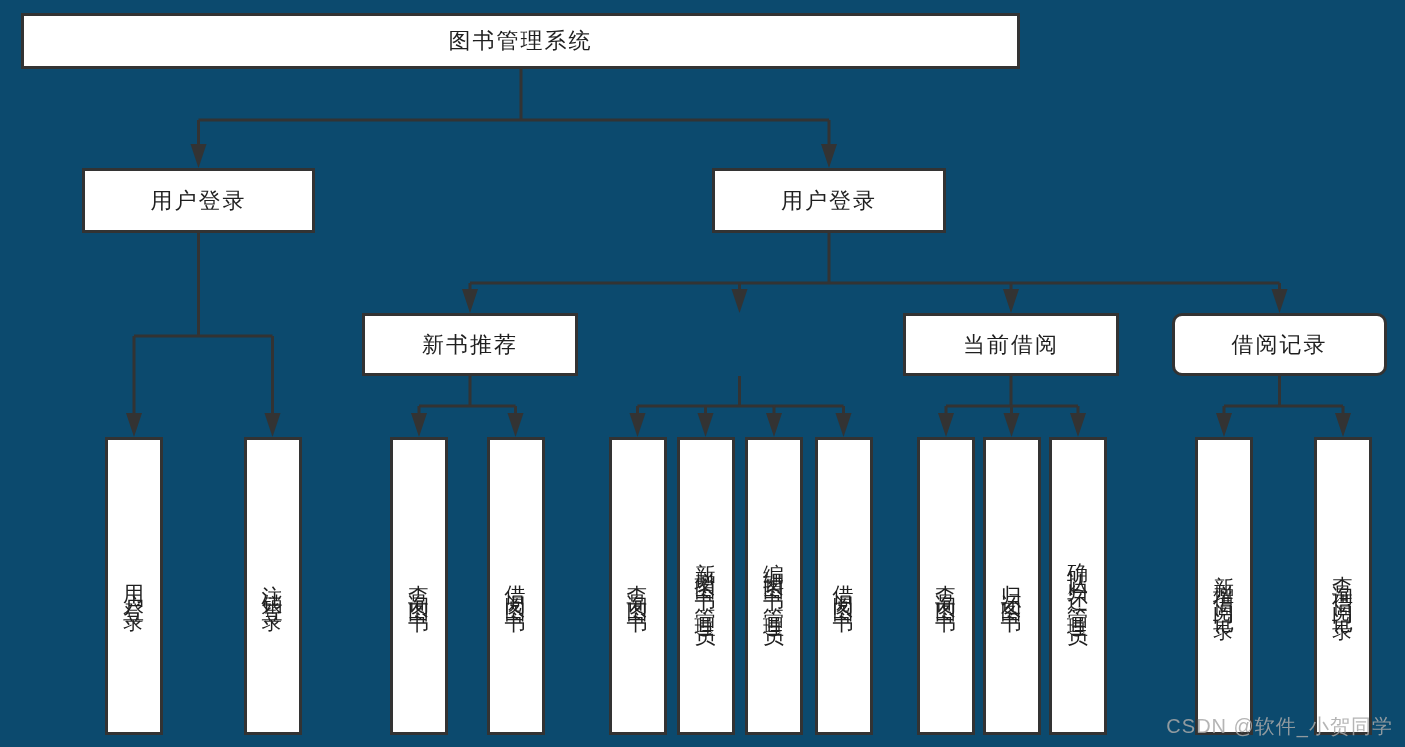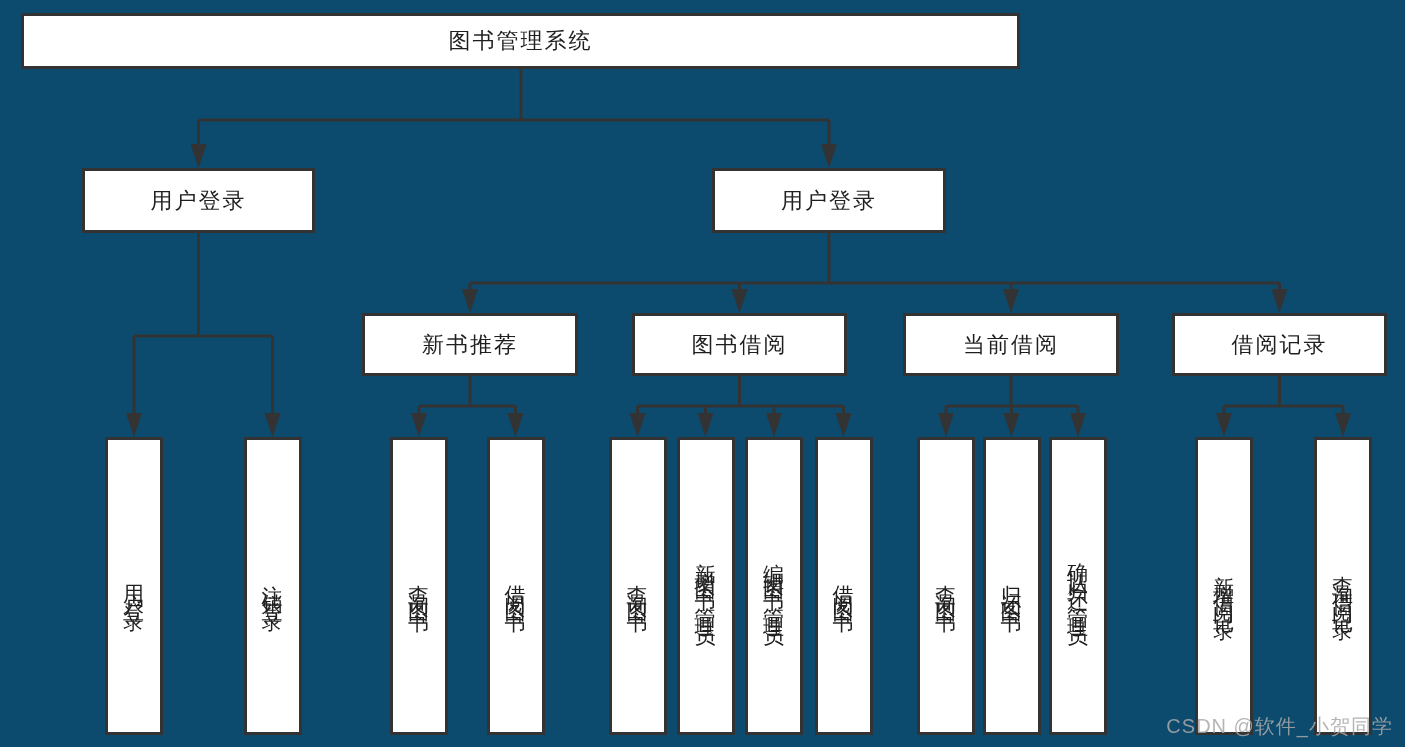--- a/index.html
+++ b/index.html
@@ -99,27 +99,24 @@
   <div class="node h" style="left:82px; top:168px; width:233px; height:65px;">
     <span>用户登录</span>
   </div>
   <div class="node h" style="left:712px; top:168px; width:234px; height:65px;">
     <span>用户登录</span>
   </div>
 
   <div class="node h" style="left:362px; top:313px; width:216px; height:63px;">
     <span>新书推荐</span>
   </div>
-  <div class="node h" style="left:632px; top:313px; width:215px; height:63px;">
-    <span>图书借阅</span>
-  </div>
   <div class="node h" style="left:903px; top:313px; width:216px; height:63px;">
     <span>当前借阅</span>
   </div>
-  <div class="node h" style="left:1172px; top:313px; width:215px; height:63px;">
+  <div class="node h" style="left:1172px; top:313px; width:215px; height:63px;border-radius:10px;">
     <span>借阅记录</span>
   </div>
 
   <div class="node v" style="left:105px; top:437px; width:58px; height:298px;">
     <span>用户登录</span>
   </div>
   <div class="node v" style="left:243.5px; top:437px; width:58px; height:298px;">
     <span>注销登录</span>
   </div>
   <div class="node v" style="left:390px; top:437px; width:58px; height:298px;">

